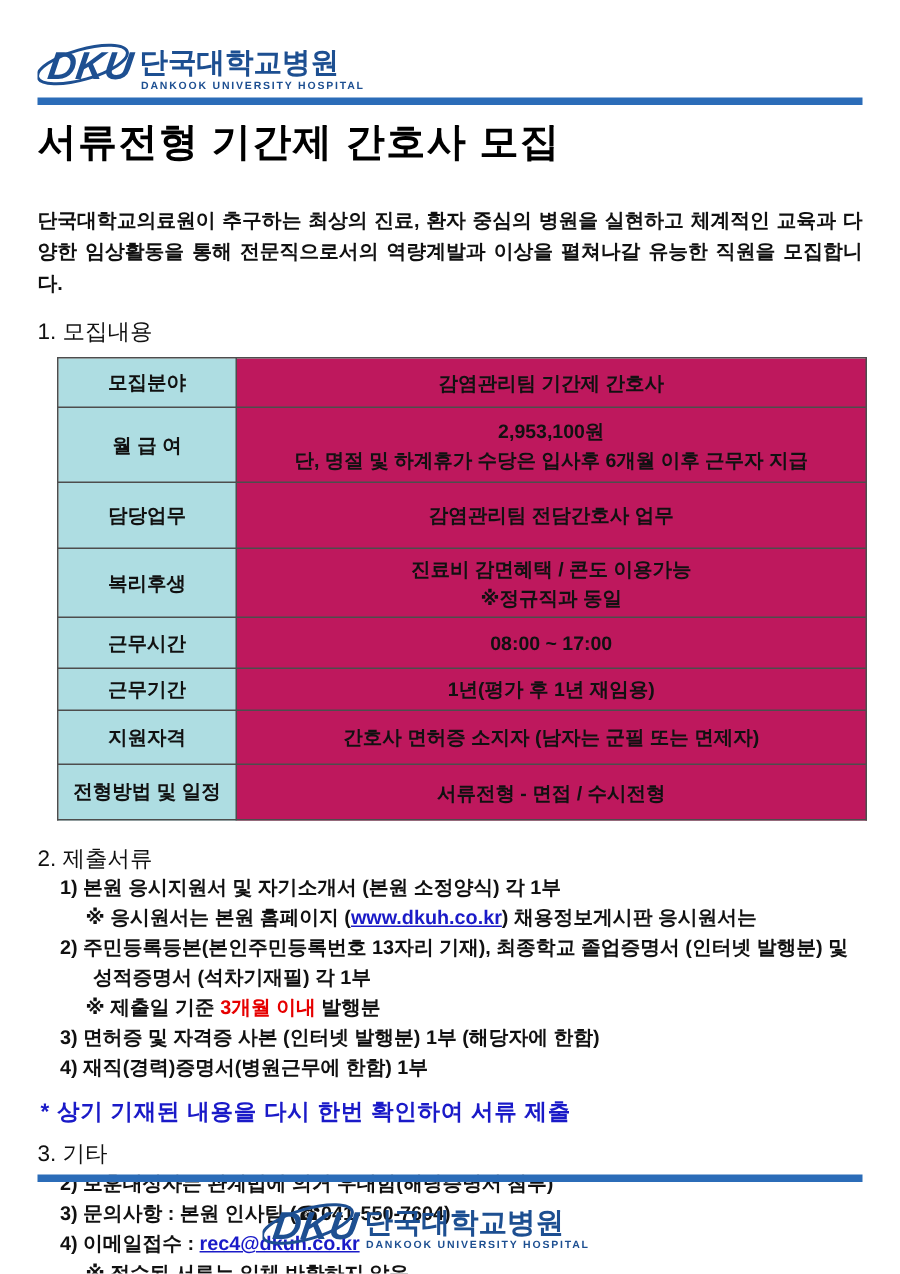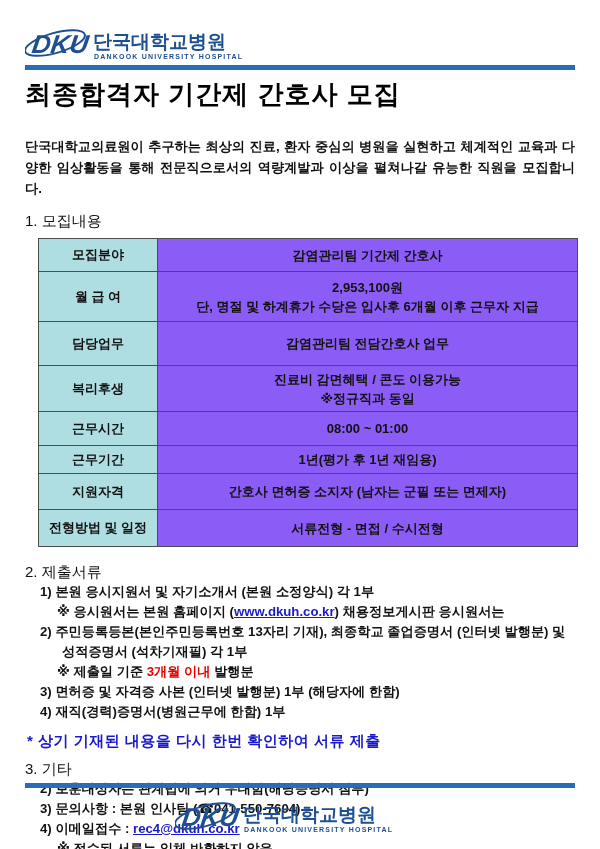--- a/index.html
+++ b/index.html
@@ -13,21 +13,21 @@
   .footer-rule { height:5px; background:#2b6cb8; }
 
   .doc-title { font-size:26px; font-weight:800; letter-spacing:1px; color:#000; margin-top:7px; }
   .intro { margin-top:24px; font-size:13.2px; font-weight:700; line-height:21px; text-align:justify; color:#111; }
 
   .sec-heading { font-size:15px; font-weight:400; margin-top:13px; color:#111; }
 
   table.recruit { border-collapse:collapse; width:540px; margin:7px 0 0 13px; table-layout:fixed; }
   table.recruit td { border:1px solid #4d4d4d; font-size:13px; font-weight:700; text-align:center; vertical-align:middle; padding:2px 4px; }
   td.lbl { background:#aedde2; width:119px; }
-  td.val { background:#8b5cf6; }
+  td.val { background:#be185d; }
   tr.r1 td{height:33px;} tr.r2 td{height:50px;} tr.r3 td{height:44px;} tr.r4 td{height:46px;}
   tr.r5 td{height:34px;} tr.r6 td{height:28px;} tr.r7 td{height:36px;} tr.r8 td{height:37px;}
   .cell-line2:empty { display:none; }
   .cell-line1, .cell-line2 { line-height:19px; }
 
   .list { font-size:13.2px; font-weight:700; line-height:20px; color:#111; }
   .li-num { padding-left:15px; }
   .li-note { padding-left:32px; }
   .li-cont { padding-left:37px; }
   a.doc-link { color:#1a1ac8; text-decoration:underline; font-weight:700; cursor:pointer; }
@@ -46,21 +46,21 @@
   <div>
     <svg class="logo-svg" width="250" height="40" viewBox="0 0 250 40">
       <ellipse cx="30" cy="19" rx="31" ry="10" fill="none" stroke="#1d4f91" stroke-width="2" transform="rotate(-16 30 19)"></ellipse>
       <text x="10" y="29" font-size="26" font-weight="bold" font-style="italic" fill="#1d4f91" font-family="Liberation Sans, DejaVu Sans, sans-serif" transform="skewX(-8)">DKU</text>
       <text x="68" y="24" font-size="19" font-weight="bold" fill="#1d4f91" font-family="Liberation Sans, DejaVu Sans, sans-serif">단국대학교병원</text>
       <text x="69" y="35" font-size="7" font-weight="bold" letter-spacing="1.2" fill="#1d4f91" font-family="Liberation Sans, DejaVu Sans, sans-serif">DANKOOK UNIVERSITY HOSPITAL</text>
     </svg>
     <div class="header-rule"></div>
   </div>
 
-  <div class="doc-title">최종합격자 기간제 간호사 모집</div>
+  <div class="doc-title">서류전형 기간제 간호사 모집</div>
 
   <div class="intro">단국대학교의료원이 추구하는 최상의 진료, 환자 중심의 병원을 실현하고 체계적인 교육과 다양한 임상활동을 통해 전문직으로서의 역량계발과 이상을 펼쳐나갈 유능한 직원을 모집합니다.</div>
 
   <div class="sec-heading">1. 모집내용</div>
 
   <table class="recruit">
     <tbody>
       <tr class="r1">
         <td class="lbl">모집분야</td>
         <td class="val">
@@ -85,21 +85,21 @@
       <tr class="r4">
         <td class="lbl">복리후생</td>
         <td class="val">
           <div class="cell-line1">진료비 감면혜택 / 콘도 이용가능</div>
           <div class="cell-line2">※정규직과 동일</div>
         </td>
       </tr>
       <tr class="r5">
         <td class="lbl">근무시간</td>
         <td class="val">
-          <div class="cell-line1">08:00 ~ 01:00</div>
+          <div class="cell-line1">08:00 ~ 17:00</div>
 
         </td>
       </tr>
       <tr class="r6">
         <td class="lbl">근무기간</td>
         <td class="val">
           <div class="cell-line1">1년(평가 후 1년 재임용)</div>
 
         </td>
       </tr>

